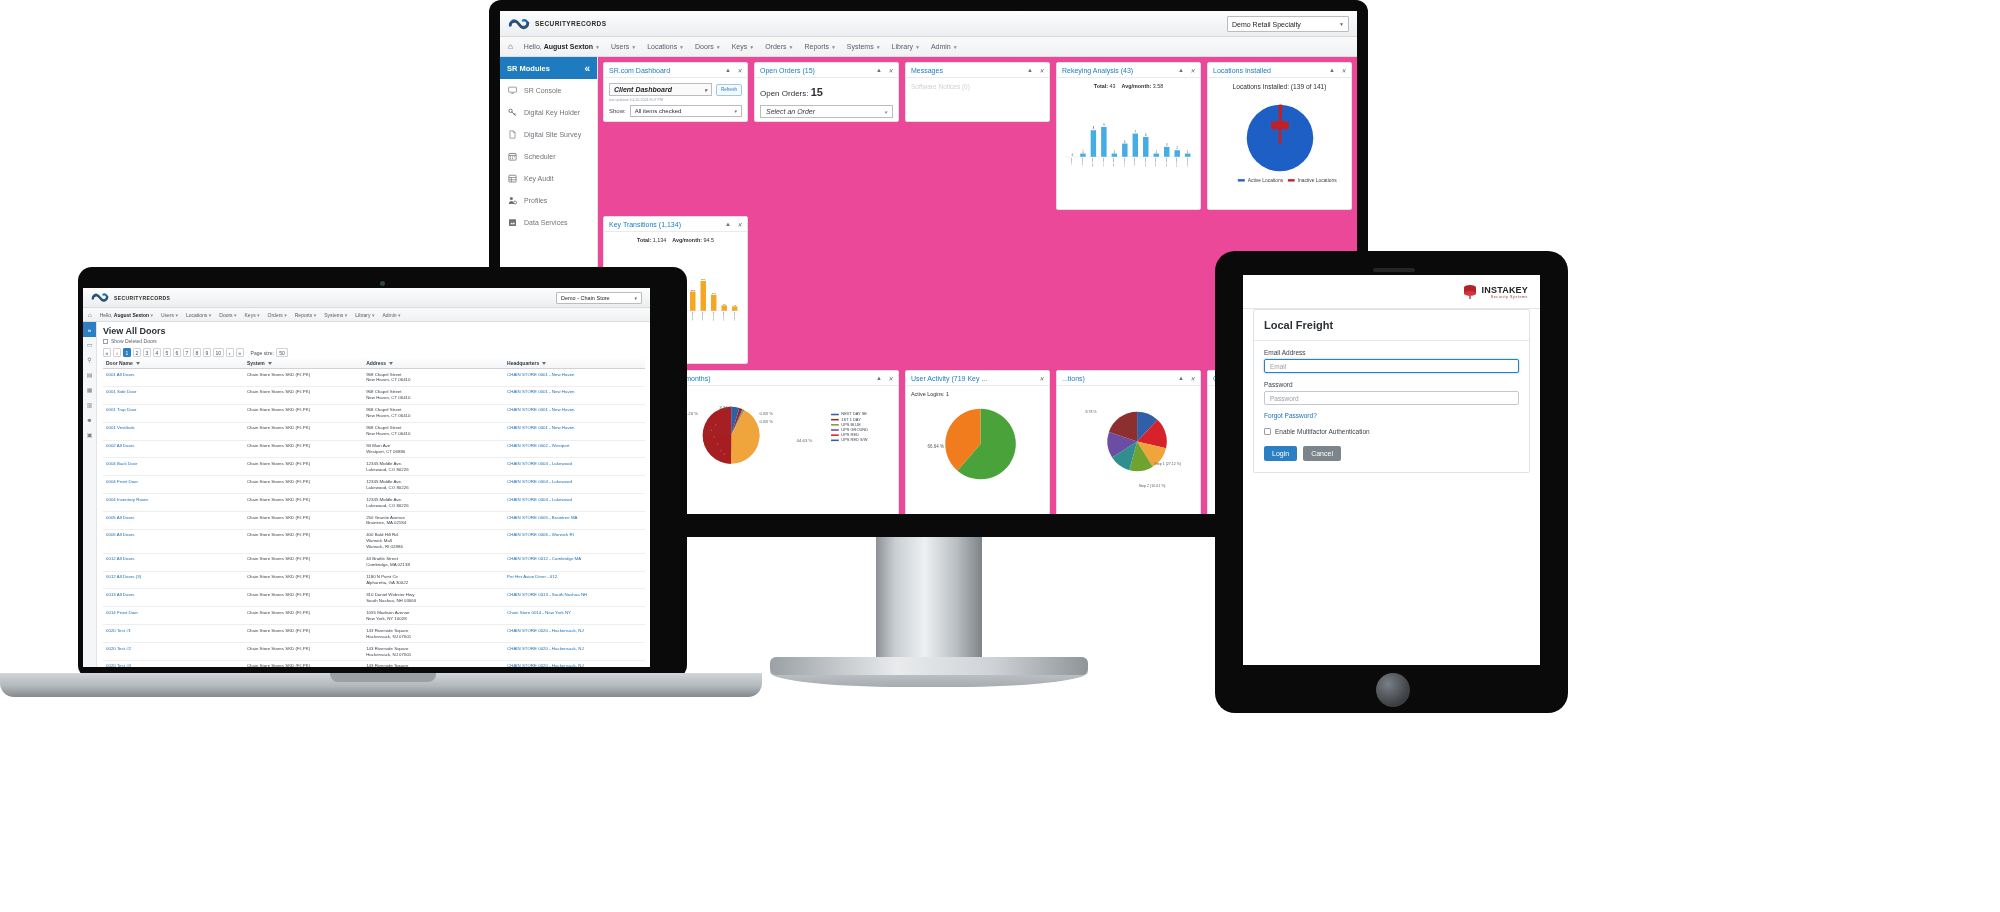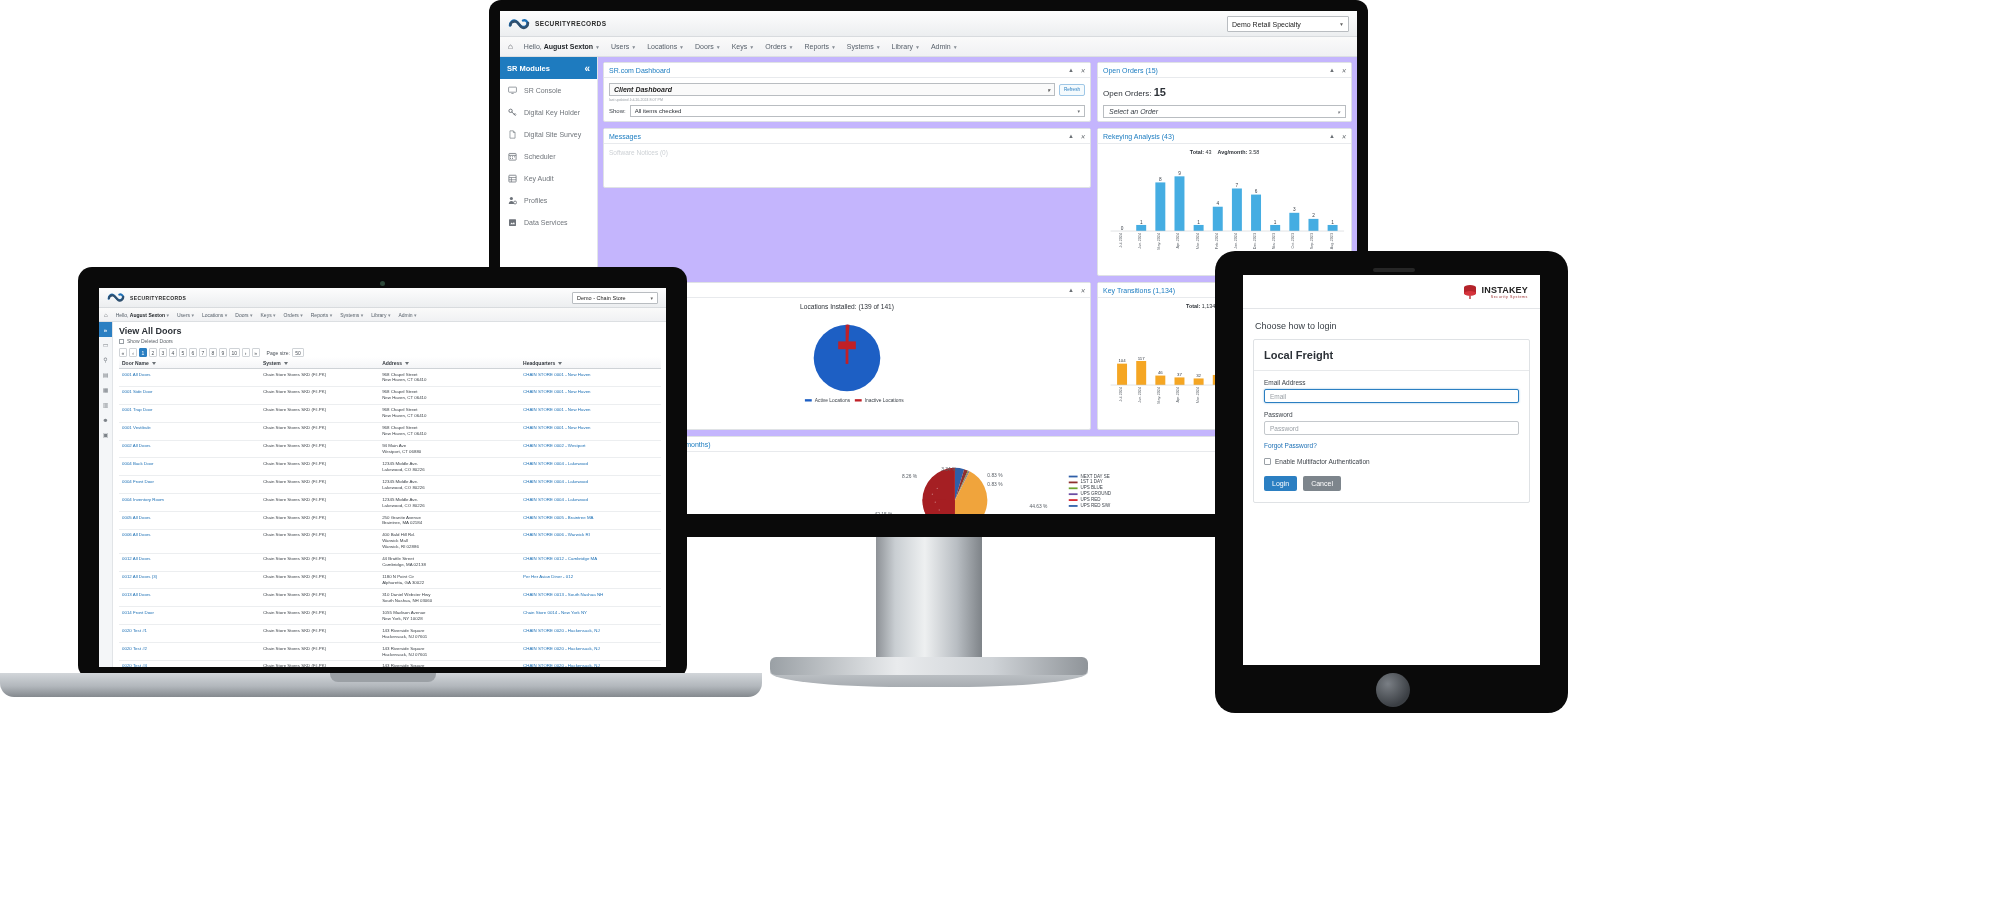--- a/index.html
+++ b/index.html
@@ -31,21 +31,21 @@
   }
   #monitor-stand-base2 {
     position: absolute; left: 770px; top: 657px; width: 318px; height: 18px;
     background: linear-gradient(to right,#9aa0a5,#e9ebed 40%,#cfd3d7 70%,#8f9499);
     border-radius: 6px;
   }
 
   
   #laptop-lid { left: 78px; top: 267px; width: 609px; height: 412px; border-radius: 14px; }
   #laptop-screen {
-    position: absolute; left: 99px; top: 288px; width: 567px; height: 379px;
+    position: absolute; left: 83px; top: 288px; width: 567px; height: 379px;
     background: #fff; overflow: hidden;
   }
   #laptop-base {
     position: absolute; left: 0px; top: 673px; width: 762px; height: 24px;
     background: linear-gradient(to bottom,#d2d6da 0%,#b2b7bc 55%,#84898e 100%);
     border-radius: 0 0 14px 14px;
   }
   #laptop-notch {
     position: absolute; left: 330px; top: 673px; width: 106px; height: 9px;
     background: #9ba0a5; border-radius: 0 0 8px 8px;
@@ -187,21 +187,21 @@
       <span><span>Locations</span> <span class="caret">▼</span></span>
       <span><span>Doors</span> <span class="caret">▼</span></span>
       <span><span>Keys</span> <span class="caret">▼</span></span>
       <span><span>Orders</span> <span class="caret">▼</span></span>
       <span><span>Reports</span> <span class="caret">▼</span></span>
       <span><span>Systems</span> <span class="caret">▼</span></span>
       <span><span>Library</span> <span class="caret">▼</span></span>
       <span><span>Admin</span> <span class="caret">▼</span></span>
     </div>
 
-    <div style="display:flex; height:457px; background:#c4b5fd;">
+    <div style="display:flex; height:457px; background:#ec4899;">
 
       <div class="sr-sidebar">
         <div class="sr-sidebar-head">
           <span>SR Modules</span>
           <span class="chev">«</span>
         </div>
 
         <div class="sr-mod">
           <svg width="9" height="9" viewBox="0 0 16 16">
             <rect x="1" y="2" width="14" height="9" rx="1" fill="none" stroke="#80868c" stroke-width="1.4"></rect>
@@ -258,21 +258,21 @@
 
         <div class="sr-mod">
           <svg width="9" height="9" viewBox="0 0 16 16">
             <rect x="1.8" y="2.4" width="12.4" height="11.6" rx="1" fill="#6d7279"></rect>
             <path d="M4 11l2.6-3 2 2.2 2-3.2 1.6 4z" fill="#fff"></path>
           </svg>
           <span>Data Services</span>
         </div>
       </div>
 
-      <div style="flex:1; padding:5px; display:grid; grid-template-columns:1fr; grid-auto-rows:min-content; gap:6px;">
+      <div style="flex:1; padding:5px; display:grid; grid-template-columns:1fr 1fr 1fr 1fr 1fr; grid-auto-rows:min-content; gap:6px;">
 
         <div class="w" style="height:60px;">
           <div class="w-head">
             <span class="w-title">SR.com Dashboard</span>
             <span class="w-ctrl">
                 <i>▲</i>
                 <i>✕</i>
               </span>
           </div>
           <div class="w-body">
@@ -924,21 +924,20 @@
           <ellipse cx="12" cy="14" rx="9" ry="3.4" fill="#d6343c"></ellipse>
           <path d="M11 17.4h2v5h-2z" fill="#b4232a"></path>
         </svg>
         <div>
           <div class="ik-name">INSTAKEY</div>
           <div class="ik-sub">Security Systems</div>
         </div>
       </div>
     </div>
 
-    <div class="tb-choose">Choose how to login</div>
 
     <div class="tb-card">
       <div class="tb-card-h">Local Freight</div>
       <div class="tb-card-b">
         <div class="tb-lab">Email Address</div>
         <div class="tb-inp focus">
           <span>Email</span>
         </div>
         <div class="tb-lab" style="margin-top:8px;">Password</div>
         <div class="tb-inp">

